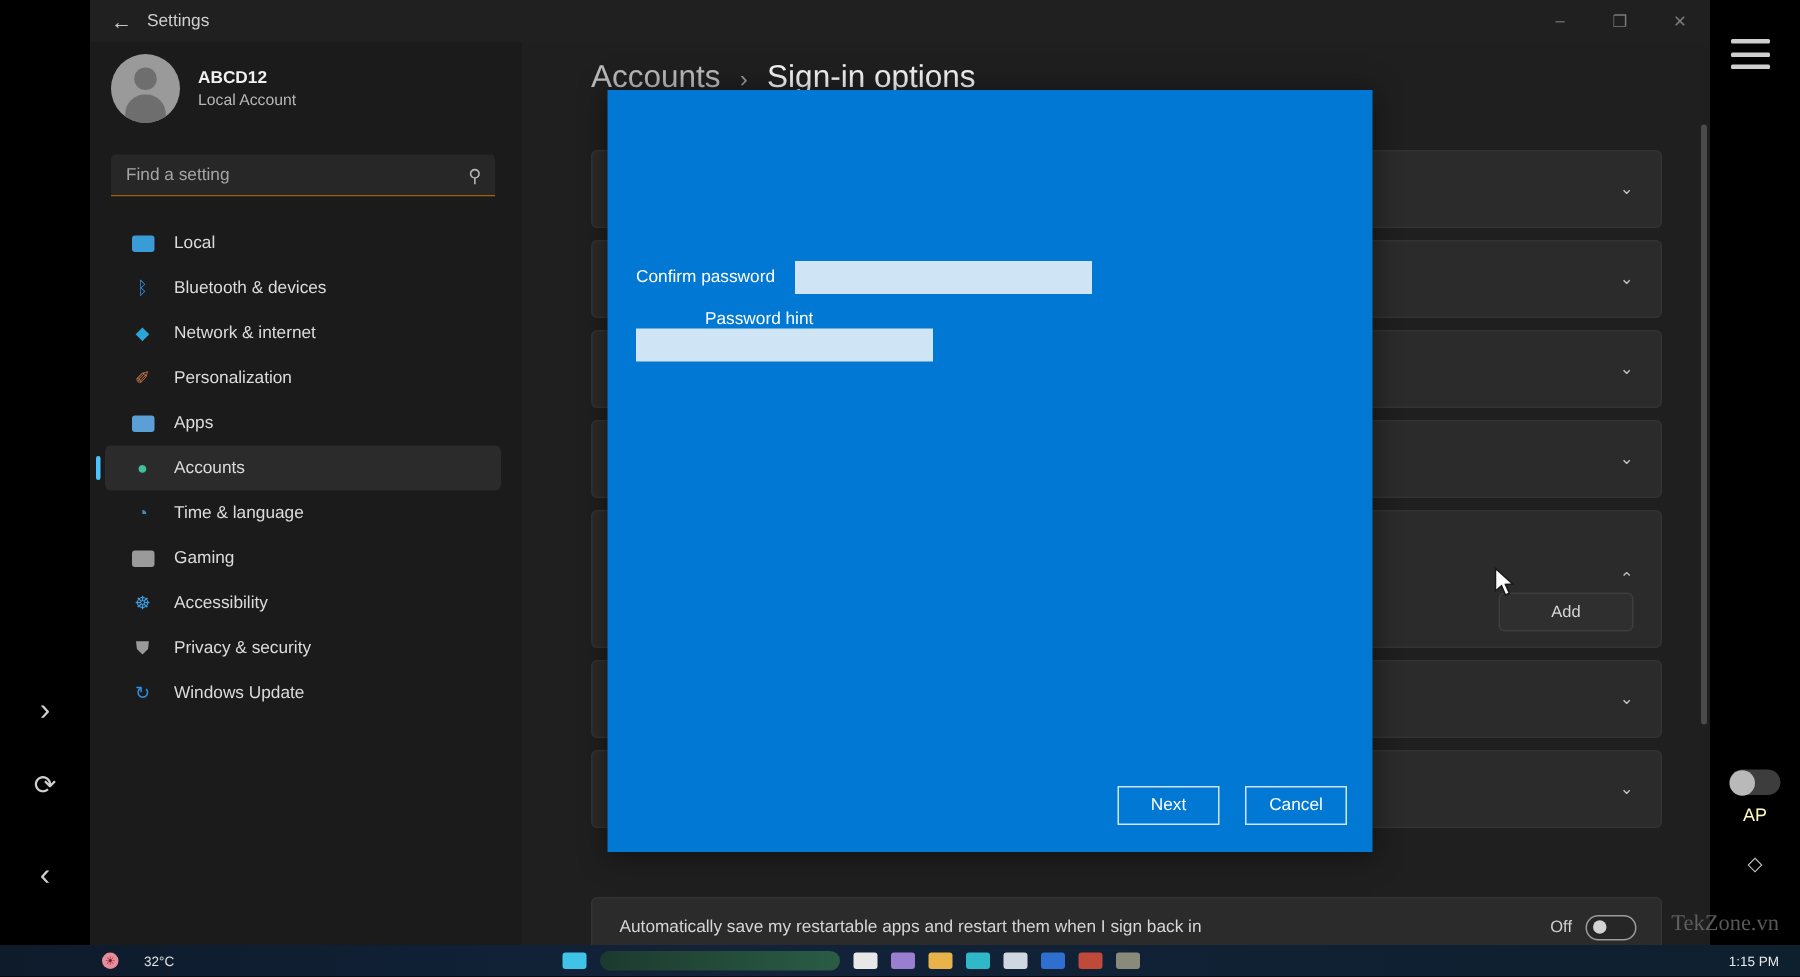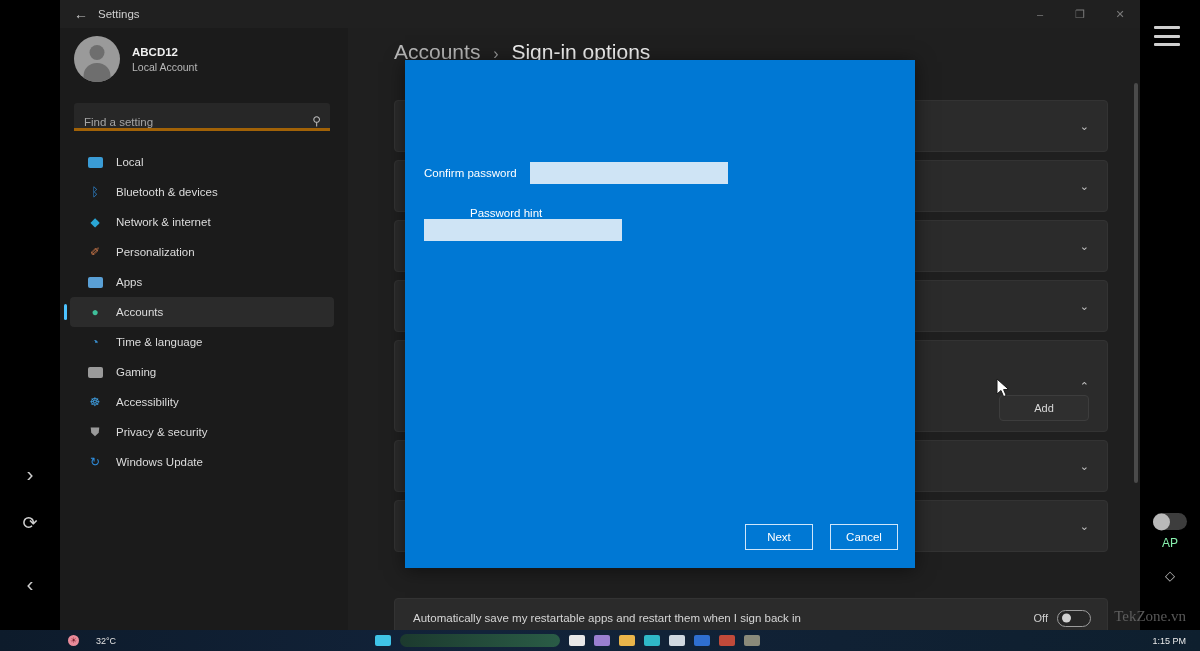--- a/index.html
+++ b/index.html
@@ -91,23 +91,23 @@
   }
   .acct-txt { margin-left: 12px; }
   .acct-name { color: #f0f0f0; font-size: 11.5px; font-weight: bold; line-height: 15px; }
   .acct-sub { color: #b8b8b8; font-size: 10.5px; line-height: 14px; }
 
   .searchbox {
     position: relative;
     margin: 21px 18px 0 14px;
     height: 28px;
     background: #272727;
-    border-bottom: 3px solid #a16207;
+    border-bottom: 1px solid #a16207;
     border-radius: 3px 3px 0 0;
-    display: flex; align-items: flex-end;
+    display: flex; align-items: center;
   }
   .searchbox input {
     flex: 1; background: transparent; border: none; outline: none;
     color: #c8c8c8; font-size: 11.5px;
     font-family: "Liberation Sans", sans-serif;
     padding-left: 10px;
   }
   .searchbox input::placeholder { color: #a5a5a5; }
   .search-icon { color: #b5b5b5; font-size: 12px; padding-right: 9px; }
 
@@ -215,21 +215,21 @@
     background: #0078d4;
     z-index: 30;
     box-shadow: 0 2px 18px rgba(0,0,0,.5);
   }
   .modal-title {
     position: absolute; left: 19px; top: 17px;
     color: #fff; font-size: 21px; font-weight: normal;
   }
   .field { position: absolute; left: 19px; display: flex; align-items: center; }
   .f1 { top: 57px; }
-  .f2 { top: 102px; }
+  .f2 { top: 114px; }
   .f3 { top: 147px; flex-direction: column; }
   .field-lbl {
     width: 106px; color: #fff; font-size: 11.5px;
   }
   .field-in {
     width: 198px; height: 22px;
     border: none; outline: none;
     font-family: "Liberation Sans", sans-serif;
     font-size: 11.5px; color: #1a1a1a;
     padding: 0 6px;
@@ -268,21 +268,21 @@
     background: #3d3d3d;
   }
   .ap-toggle::after {
     content: ""; position: absolute; left: 0; top: 50%;
     transform: translateY(-50%);
     width: 17px; height: 17px; border-radius: 50%;
     background: #b9b9b9;
   }
   .ap-lbl {
     position: absolute; left: 0; top: 536px; width: 60px;
-    text-align: center; color: #86efac; font-size: 12px;
+    text-align: center; color: #fef9c3; font-size: 12px;
   }
   .ap-chev {
     position: absolute; left: 0; top: 570px; width: 60px;
     text-align: center; color: #c5c5c5; font-size: 13px; line-height: 11px;
   }
 
   
   .taskbar {
     position: absolute; left: 0; bottom: 0;
     width: 1200px; height: 21px;

